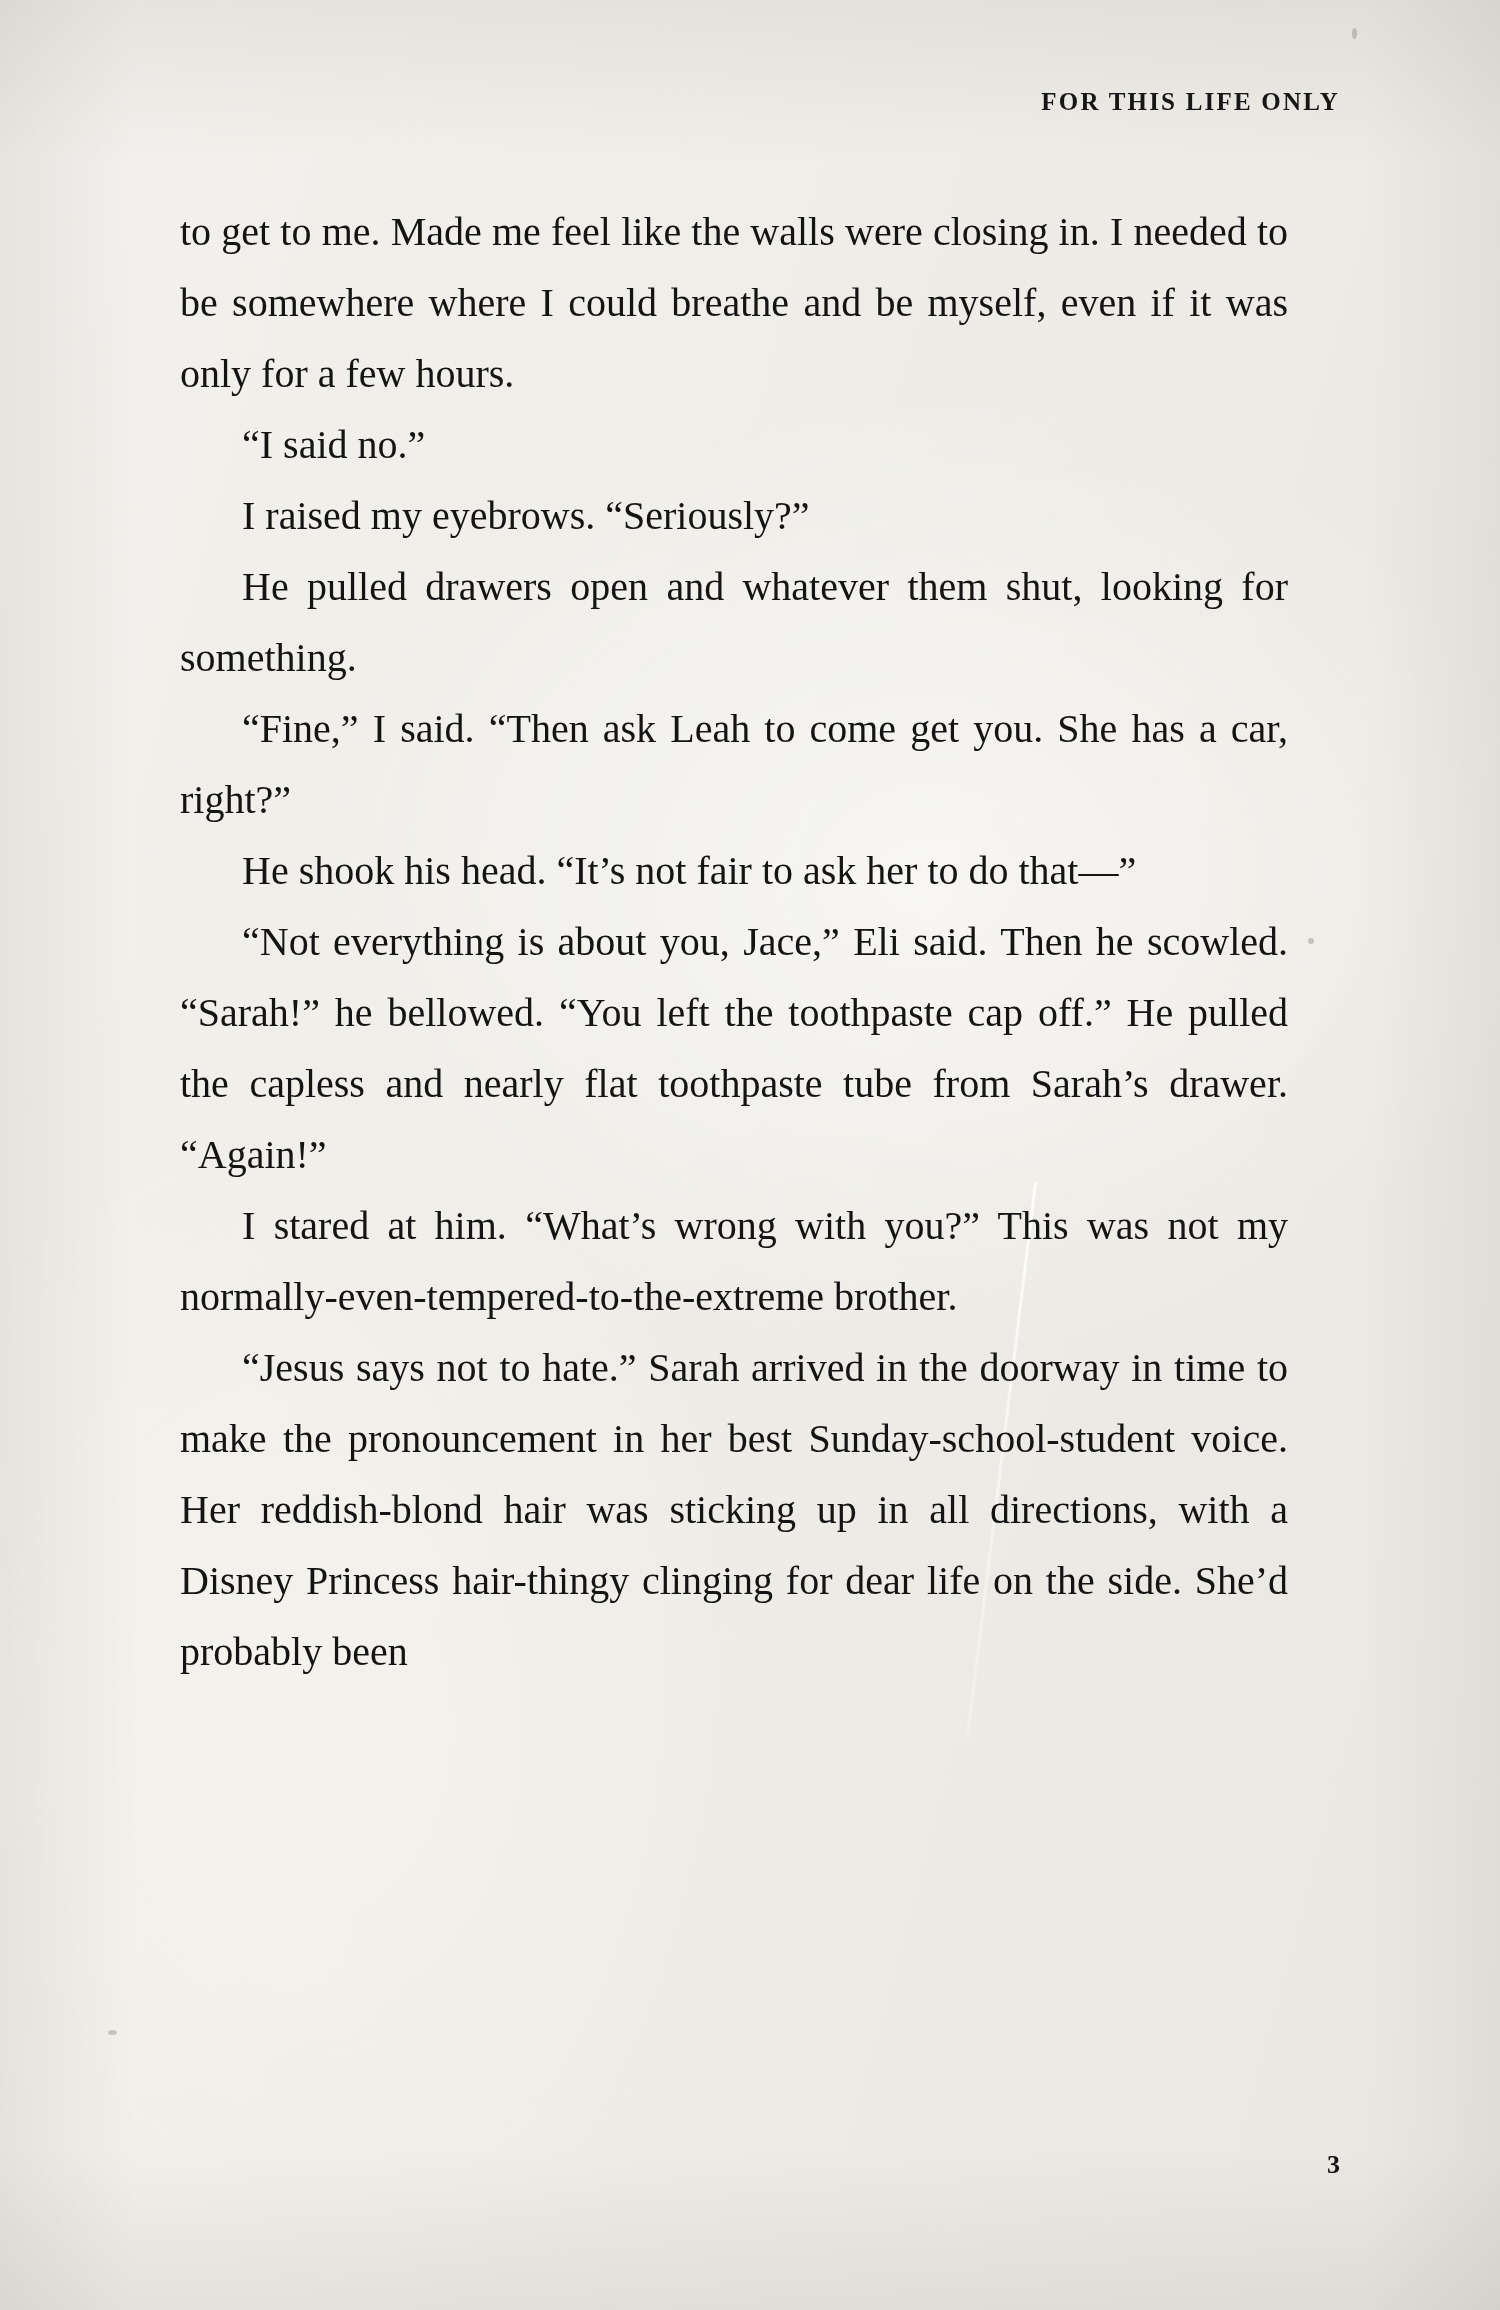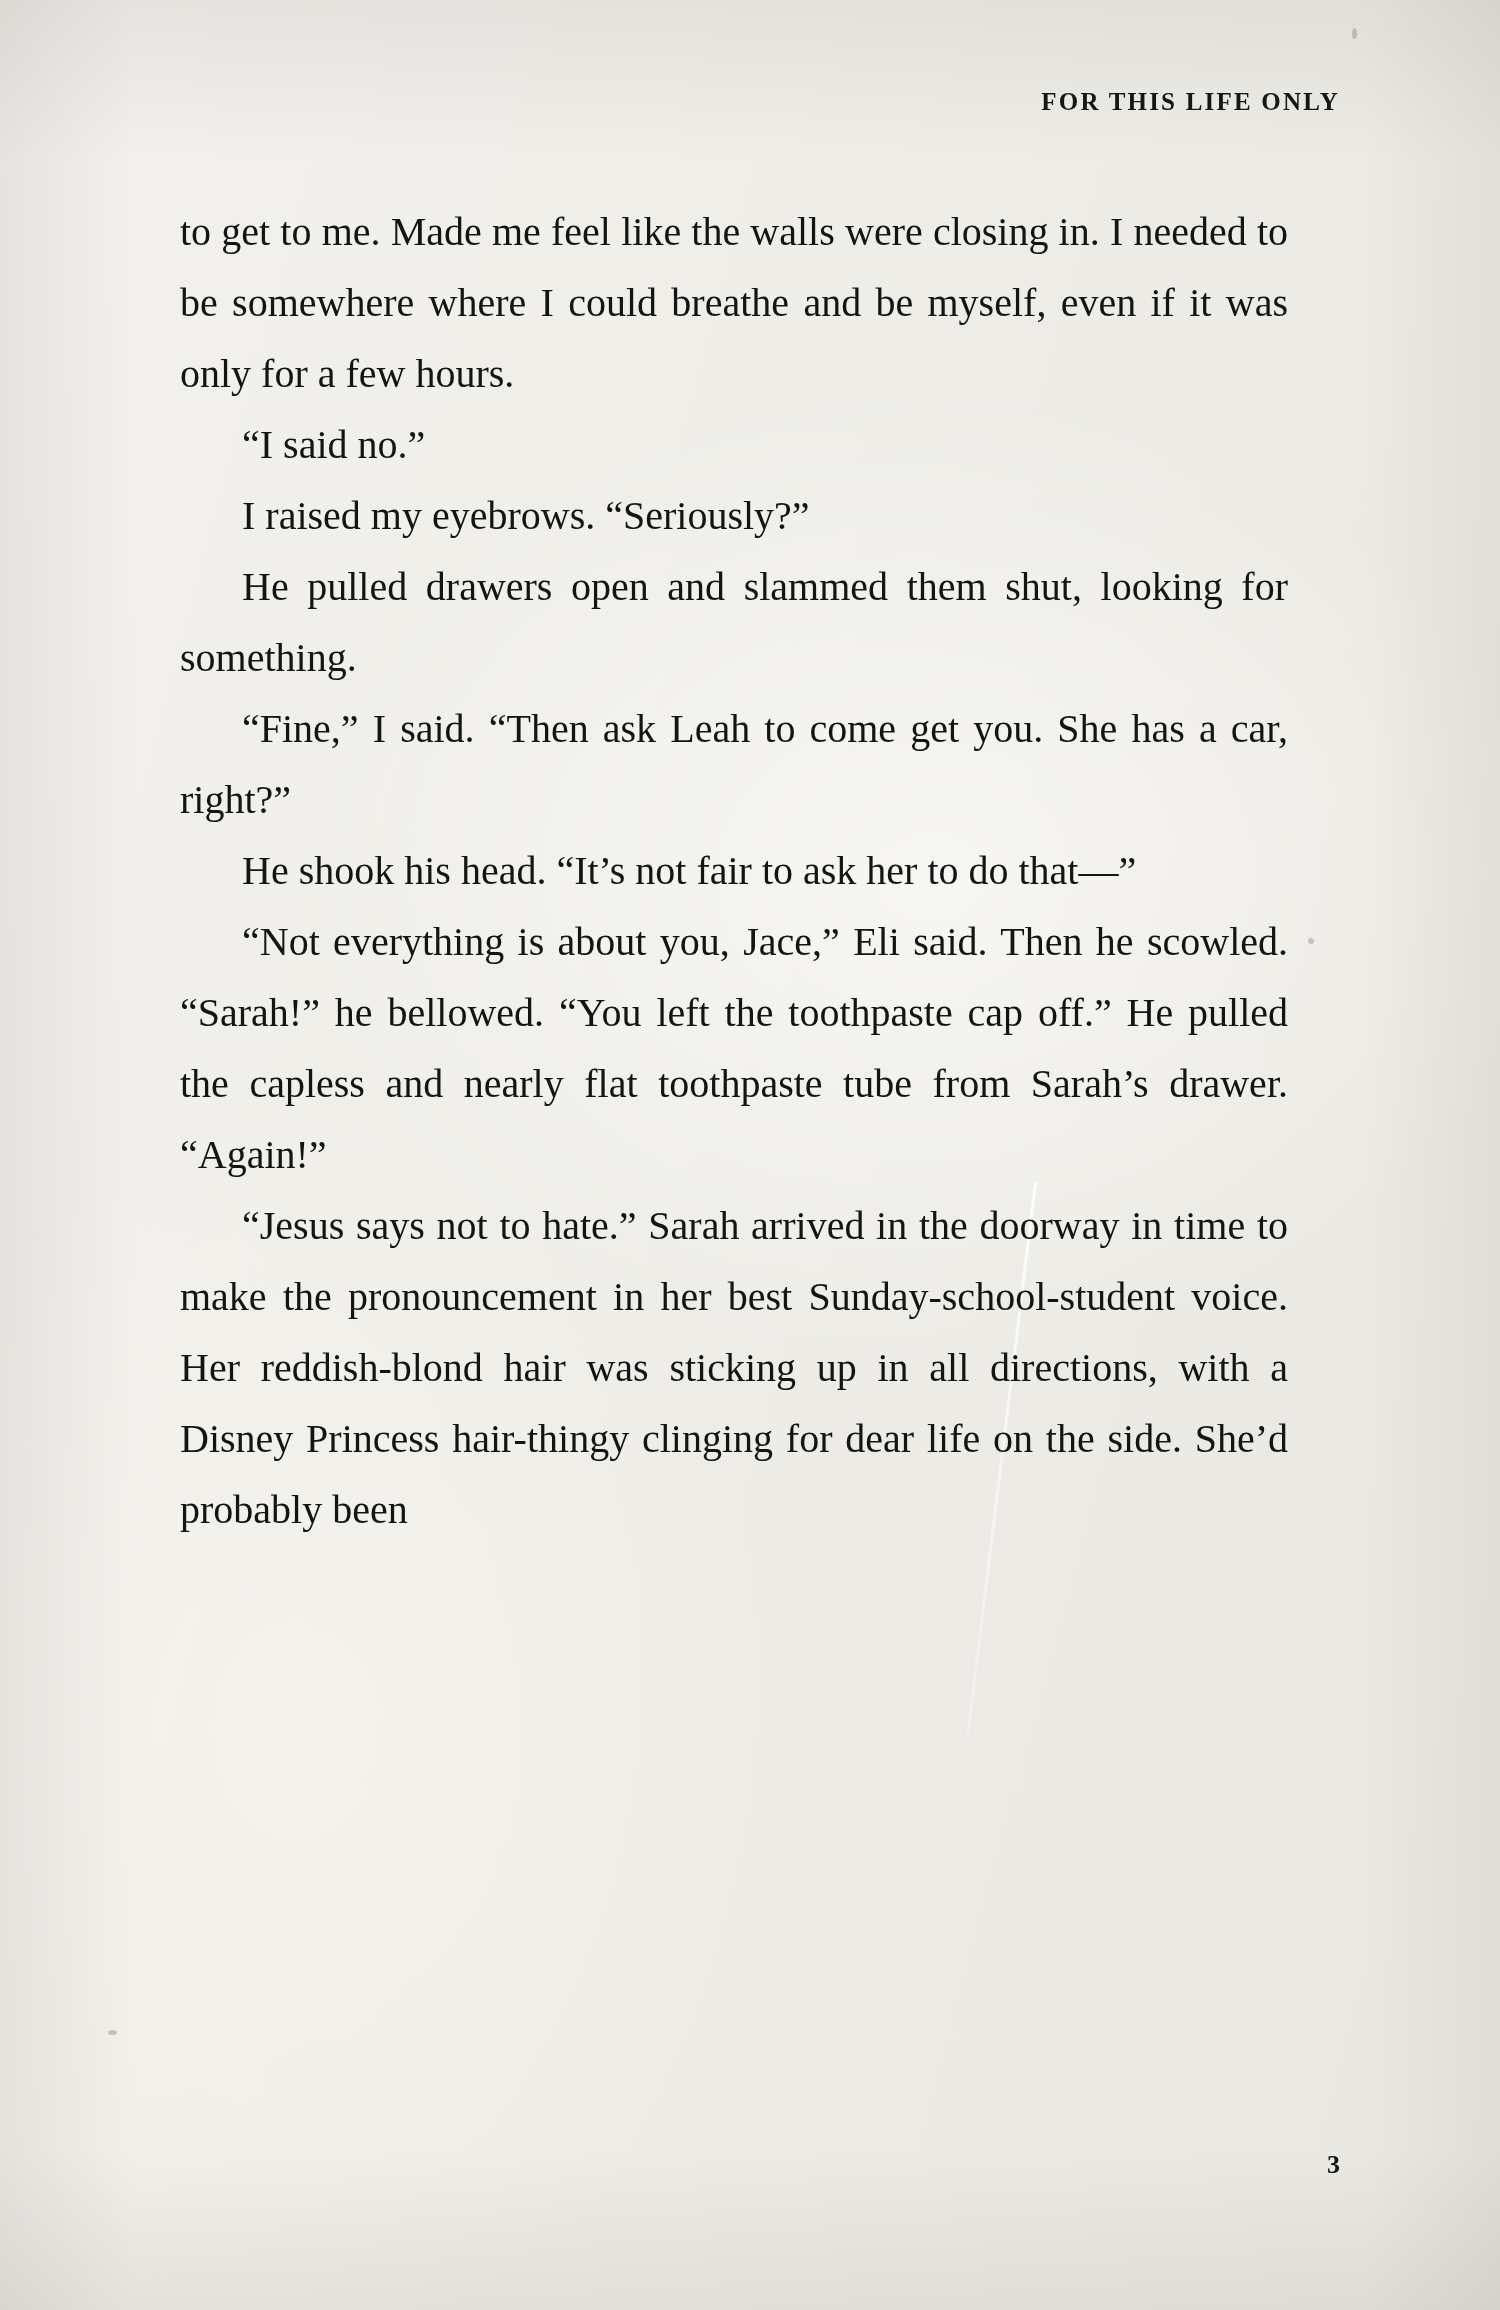--- a/index.html
+++ b/index.html
@@ -111,22 +111,23 @@
 <div class="speck" style="left:108px; top:2030px; width:9px; height:5px;"></div>
 
 <div class="content">
 
   <div class="running-head">FOR THIS LIFE ONLY</div>
 
   <div class="textblock">
     <p class="para">to get to me. Made me feel like the walls were closing in. I needed to be somewhere where I could breathe and be myself, even if it was only for a few hours.</p>
     <p class="para indent">“I said no.”</p>
     <p class="para indent">I raised my eyebrows. “Seriously?”</p>
-    <p class="para indent">He pulled drawers open and slammed them shut, looking for something.</p>
+    <p class="para indent">He pulled drawers open and whatever them shut, looking for something.</p>
     <p class="para indent">“Fine,” I said. “Then ask Leah to come get you. She has a car, right?”</p>
     <p class="para indent">He shook his head. “It’s not fair to ask her to do that—”</p>
     <p class="para indent">“Not everything is about you, Jace,” Eli said. Then he scowled. “Sarah!” he bellowed. “You left the toothpaste cap off.” He pulled the capless and nearly flat toothpaste tube from Sarah’s drawer. “Again!”</p>
+    <p class="para indent">I stared at him. “What’s wrong with you?” This was not my normally-even-tempered-to-the-extreme brother.</p>
     <p class="para indent">“Jesus says not to hate.” Sarah arrived in the doorway in time to make the pronouncement in her best Sunday-school-student voice. Her reddish-blond hair was sticking up in all directions, with a Disney Princess hair-thingy clinging for dear life on the side. She’d probably been</p>
   </div>
 
   <div class="folio">3</div>
 
 </div>
 
 </body></html>

